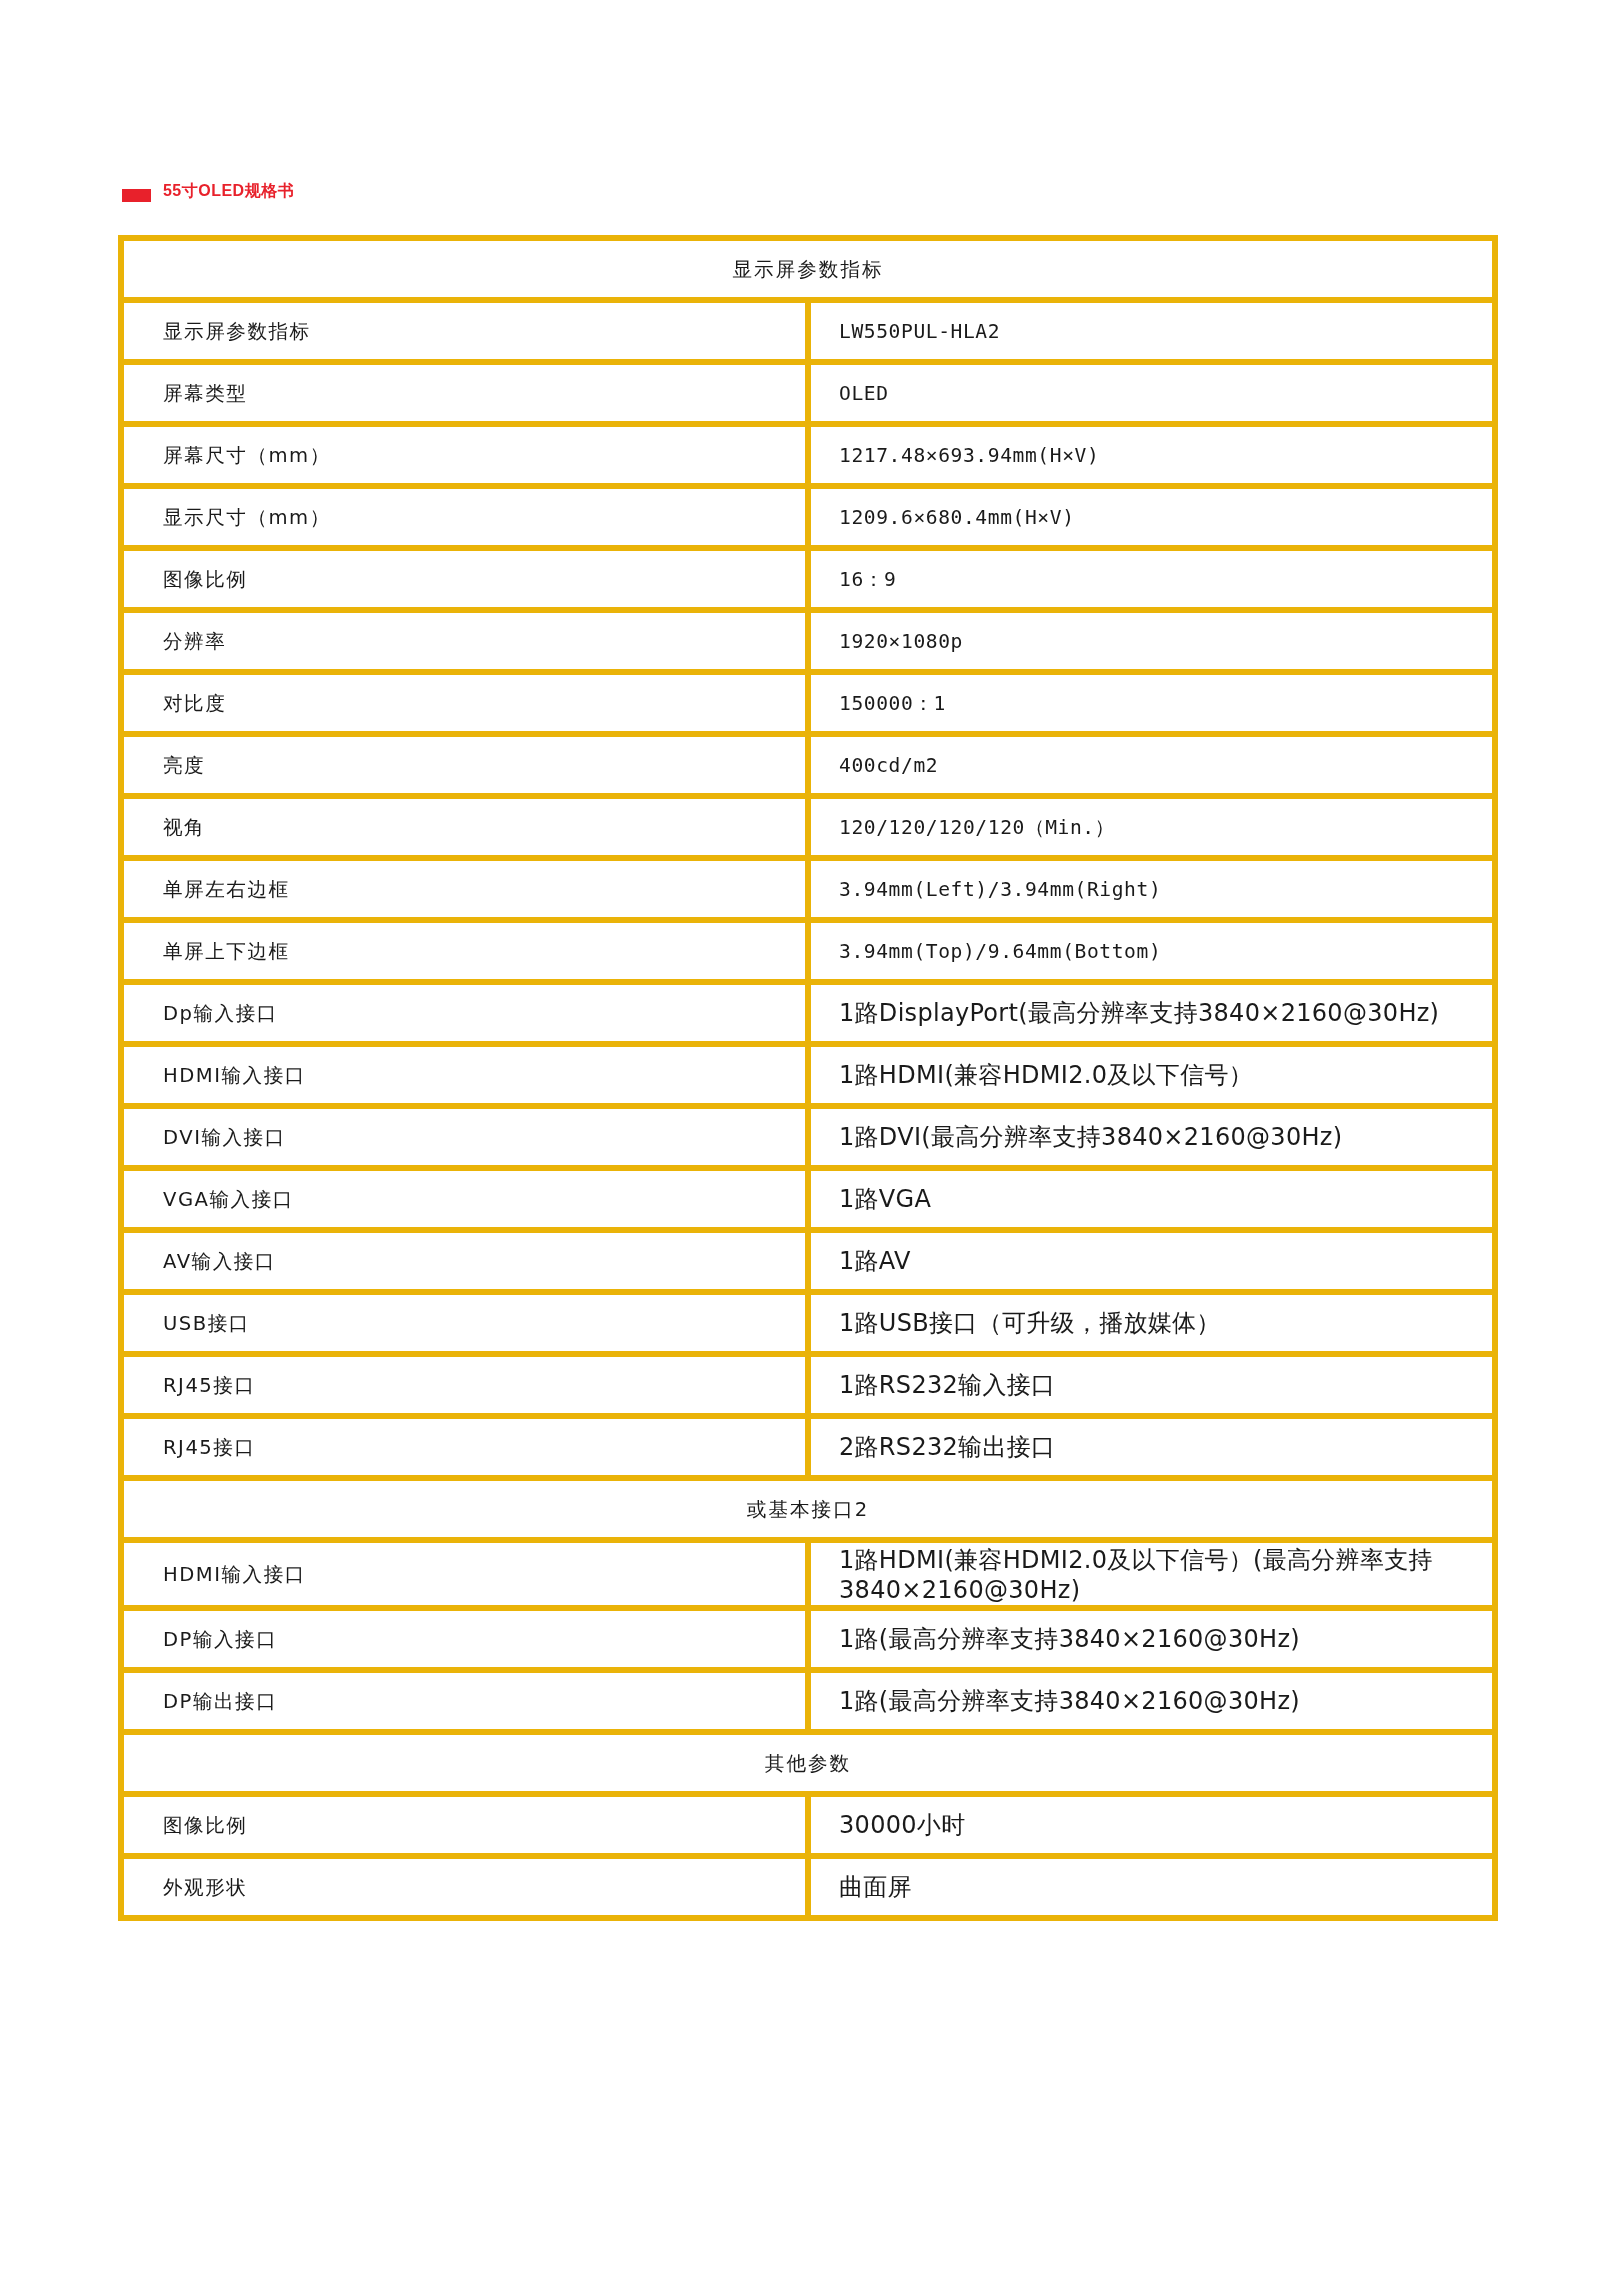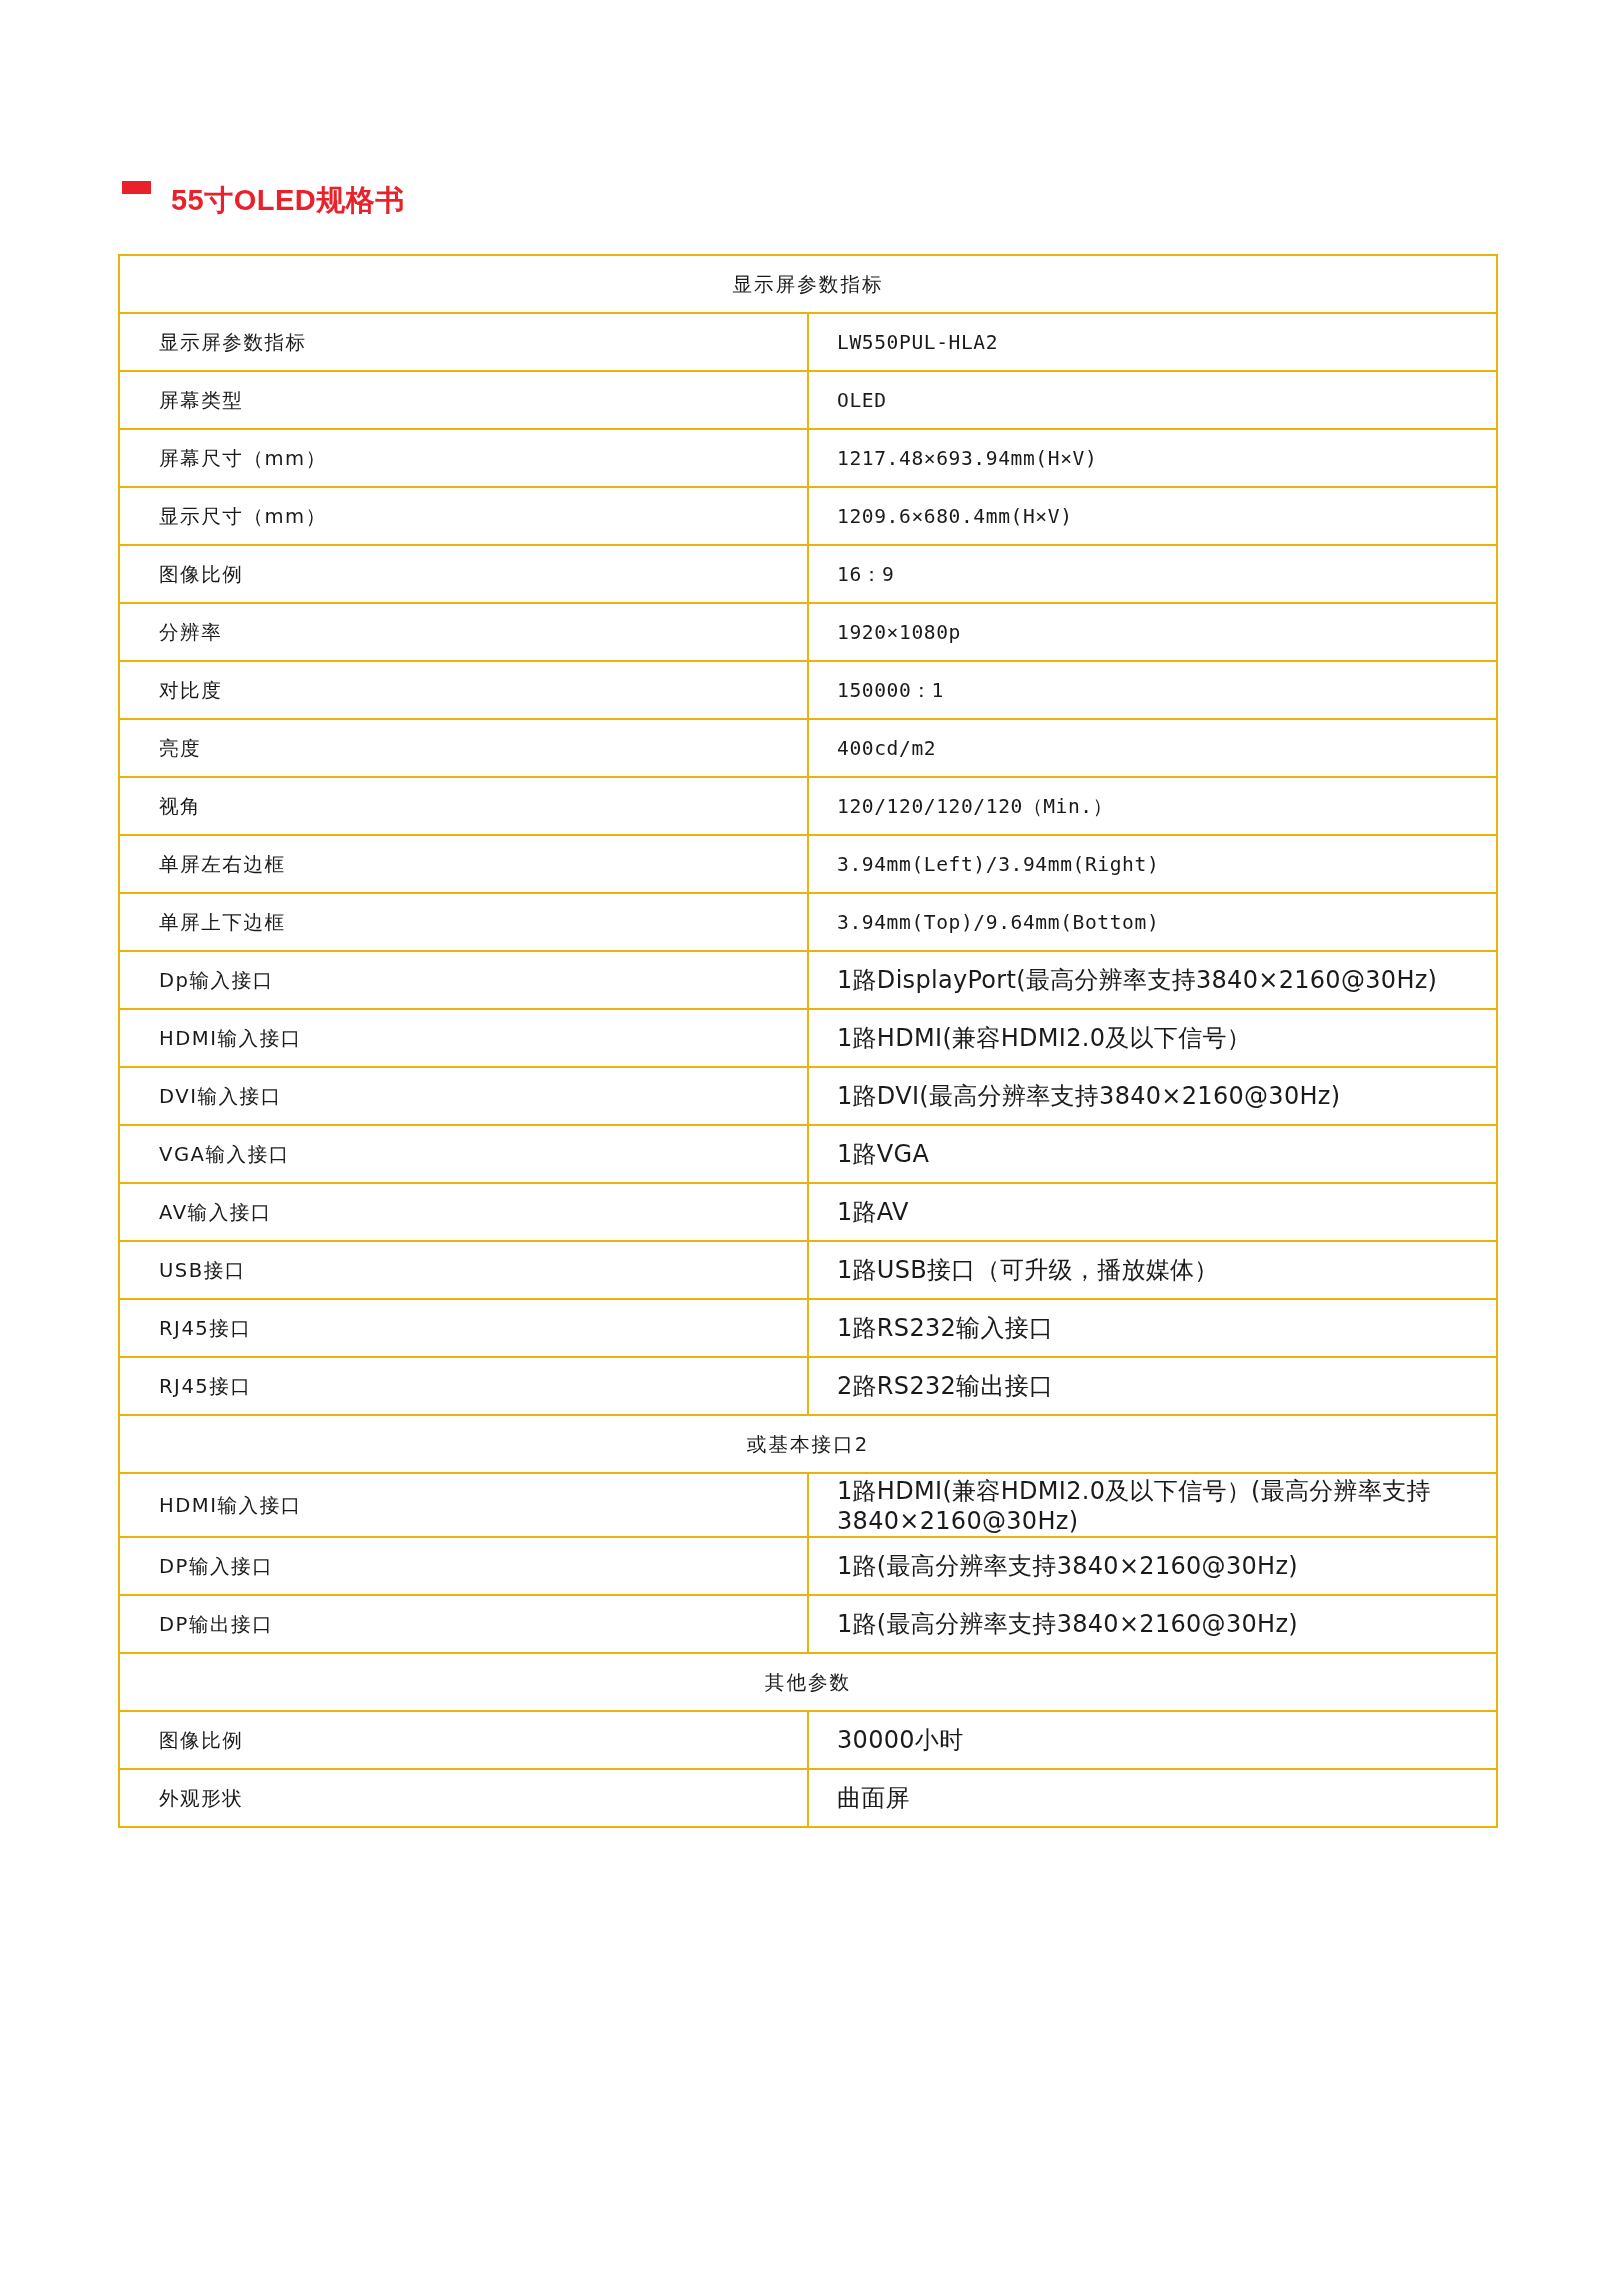--- a/index.html
+++ b/index.html
@@ -15,43 +15,43 @@
   }
   .page {
     position: relative;
     width: 1621px;
     height: 2293px;
     box-sizing: border-box;
     padding: 181px 118px 0 118px;
   }
   .doc-title {
     display: flex;
-    align-items: flex-start;
-    gap: 20px;
-    font-size: 29px;
+    align-items: flex-end;
+    gap: 12px;
+    font-size: 16px;
     font-weight: bold;
     color: #e8212b;
     letter-spacing: 0.5px;
     margin-bottom: 33px;
     padding-left: 3.9px;
   }
   .title-marker {
     display: inline-block;
     width: 29px;
     height: 12.7px;
     background: #e8212b;
   }
   table.spec {
     border-collapse: collapse;
     width: 1380px;
     table-layout: fixed;
     border: 1px solid #2b2b2b;
   }
   table.spec td {
-    border: 2px solid #eab308;
+    border: 6px solid #eab308;
     height: 54px;
     vertical-align: middle;
     font-size: 19.6px;
     color: #1a1a1a;
   }
   td.section {
     text-align: center;
     font-size: 20.6px;
     letter-spacing: 2px;
     font-family: "DejaVu Sans", "Liberation Sans", sans-serif;

